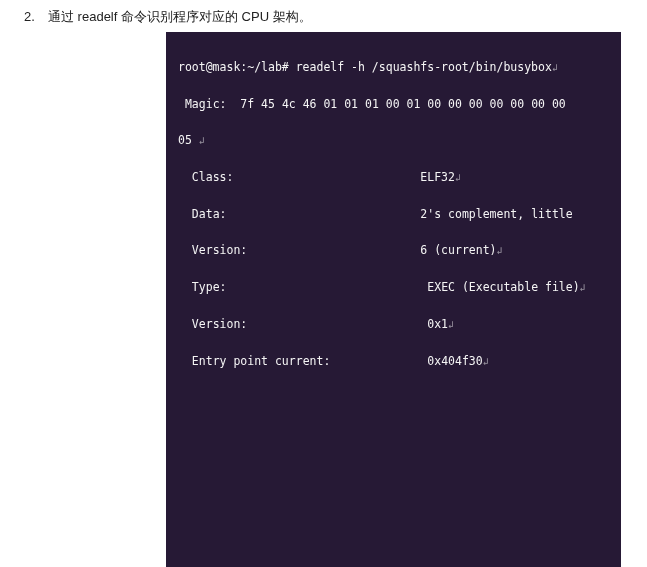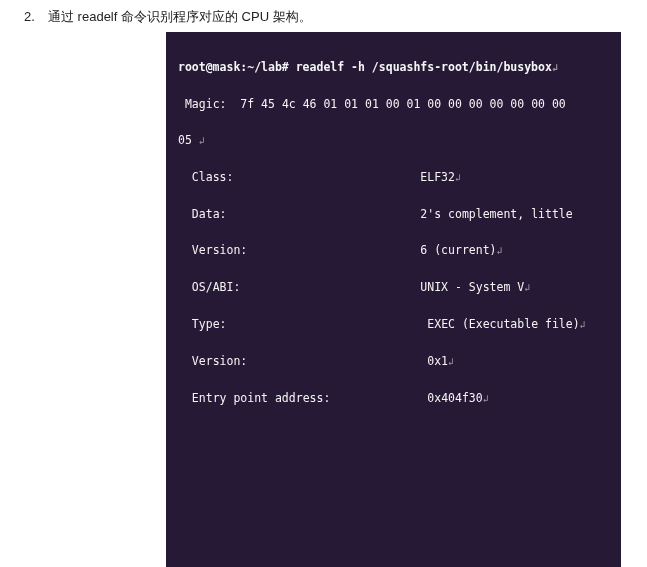--- a/index.html
+++ b/index.html
@@ -24,43 +24,42 @@
     background: #261935;
     color: #f5f5f5;
     font-family: "DejaVu Sans Mono", Menlo, Consolas, monospace;
     font-size: 11.5px;
     line-height: 18px;
     padding: 8px 12px 10px 12px;
     margin: 0 0 0 166px;
     white-space: pre-wrap;
     word-break: break-word;
   }
-  .term .bold { font-weight: 700; }
+  .term .bold { font-weight: 400; }
   .term .row  { display: block; }
   .newline-mark { opacity: 0.55; font-size: 10px; }
 </style>
 </head>
 <body>
 
 <div class="doc-line">
   <span class="num">2.</span>
   <span>通过 readelf 命令识别程序对应的 CPU 架构。</span>
 </div>
 
 <div class="term">
 <span class="row bold"><span>root@mask:~/lab# readelf -h /squashfs-root/bin/busybox</span><span class="newline-mark">↲</span></span>
 <span class="row"> <span>Magic:</span>  <span>7f 45 4c 46 01 01 01 00 01 00 00 00 00 00 00 00</span></span>
 <span class="row"><span>05</span> <span class="newline-mark">↲</span></span>
 <span class="row">  <span>Class:</span>                           <span>ELF32</span><span class="newline-mark">↲</span></span>
 <span class="row">  <span>Data:</span>                            <span>2's complement, little</span></span>
 <span class="row">  <span>Version:</span>                         <span>6 (current)</span><span class="newline-mark">↲</span></span>
-<span class="row">  <span>OS/ABI:</span>                          <span>UNIX - System V</span><span class="newline-mark">↲</span></span>
 <span class="row">  <span>Type:</span>                             <span>EXEC (Executable file)</span><span class="newline-mark">↲</span></span>
 <span class="row">  <span>Version:</span>                          <span>0x1</span><span class="newline-mark">↲</span></span>
-<span class="row">  <span>Entry point address:</span>              <span>0x404f30</span><span class="newline-mark">↲</span></span>
+<span class="row">  <span>Entry point current:</span>              <span>0x404f30</span><span class="newline-mark">↲</span></span>
 
 
 
 
 
 
 
 
 
 

